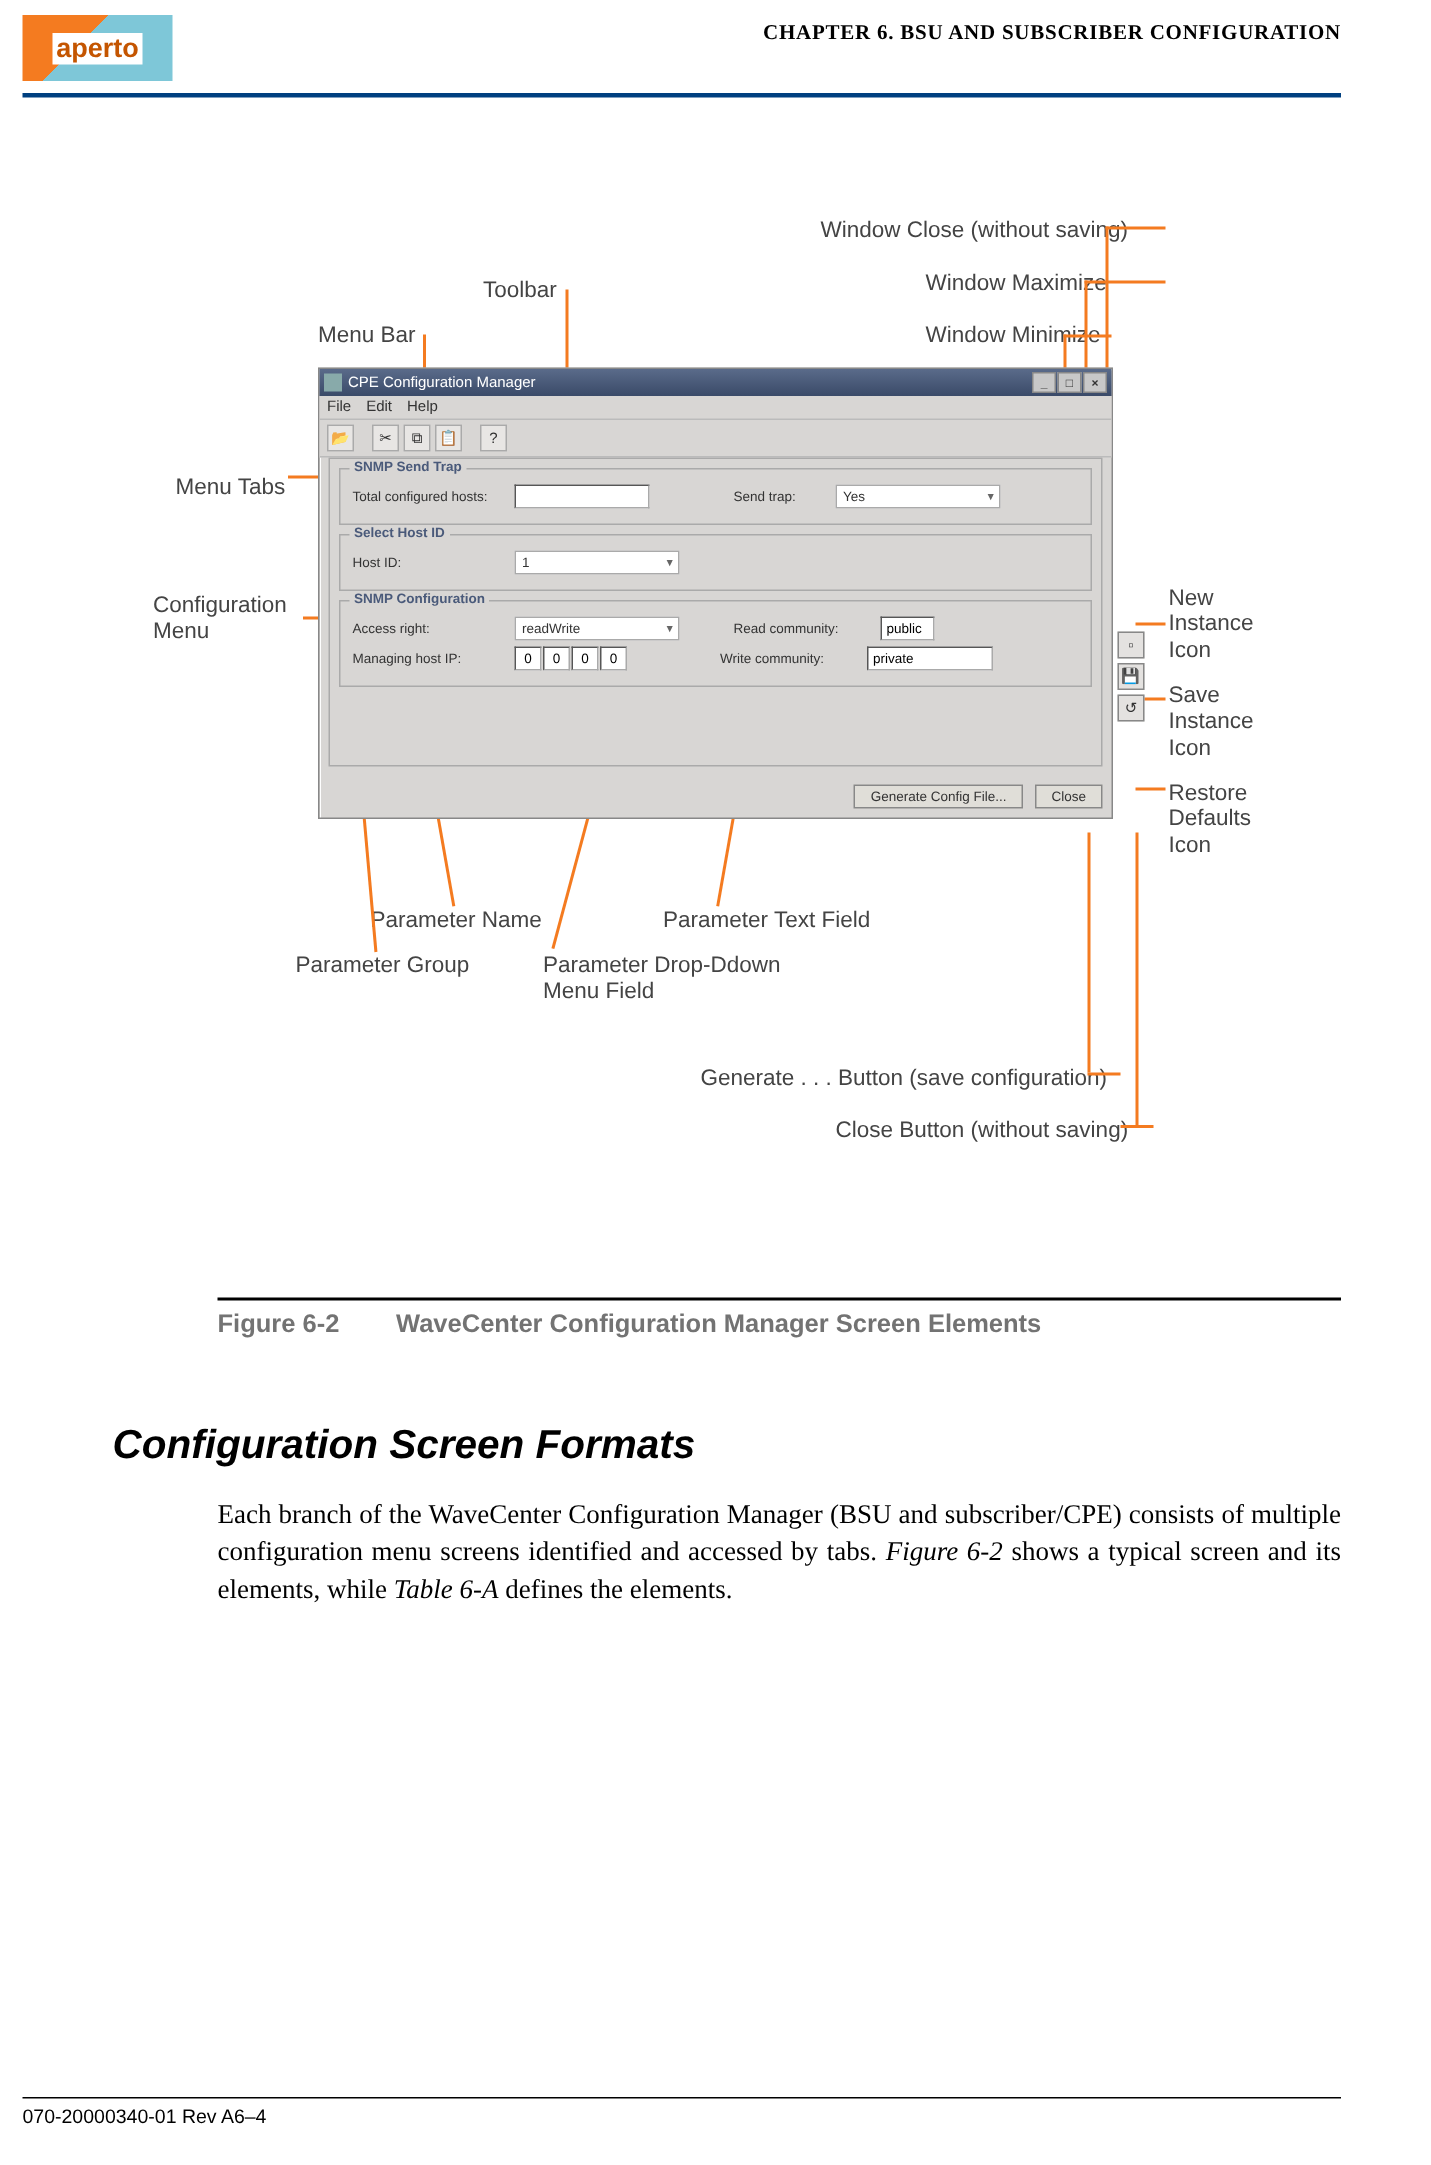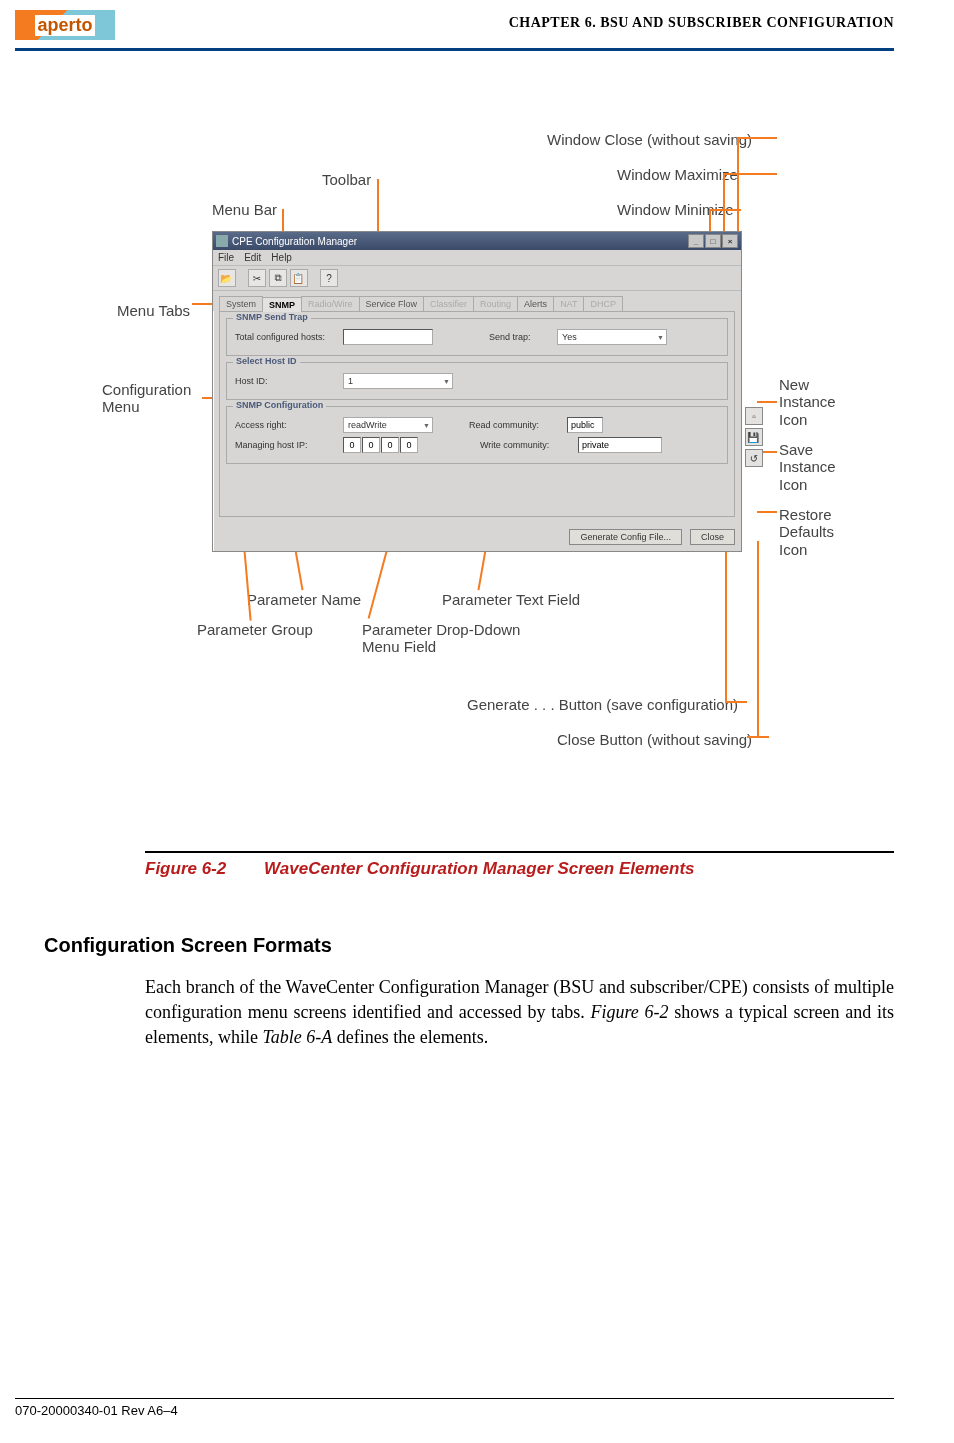--- a/index.html
+++ b/index.html
@@ -12,21 +12,21 @@
     color: #000;
   }
   .page-header {
     display: flex;
     justify-content: space-between;
     align-items: flex-start;
     padding: 10px 60px 0 15px;
   }
   .logo {
     width: 100px;
-    height: 30px;
+    height: 44px;
     background: linear-gradient(135deg, #f47b20 0%, #f47b20 40%, #7ec7d8 40%);
     display: flex;
     align-items: center;
     justify-content: center;
     font-family: Arial, sans-serif;
     font-weight: bold;
     font-size: 18px;
     color: #c45500;
     position: relative;
   }
@@ -160,30 +160,30 @@
   }
   
   .fig-caption-block {
     margin: 20px 60px 0 145px;
     border-top: 2px solid #000;
     padding-top: 6px;
   }
   .fig-caption {
     font-family: Arial, sans-serif;
     font-weight: bold;
-    font-style: italic;
     font-size: 17px;
-    color: #b91c1c;
+    color: #737373;
   }
   
   .section-heading {
     font-family: Arial, sans-serif;
     font-weight: bold;
-    font-size: 20px;
-    margin: 55px 60px 0 44px;
+    font-size: 27px;
+    margin: 55px 60px 0 75px;
+    font-style: italic;
   }
   .body-para {
     margin: 18px 60px 0 145px;
     font-size: 18px;
     line-height: 1.4;
     text-align: justify;
   }
   .body-para .fig-ref, .body-para .tbl-ref { font-style: italic; }
   
   .page-footer {
@@ -282,31 +282,20 @@
     <div class="toolbar">
       <div class="tb-btn">📂</div>
       <div style="width:6px"></div>
       <div class="tb-btn">✂</div>
       <div class="tb-btn">⧉</div>
       <div class="tb-btn">📋</div>
       <div style="width:6px"></div>
       <div class="tb-btn">?</div>
     </div>
 
-    <div class="tab-row">
-      <div class="tab">System</div>
-      <div class="tab active">SNMP</div>
-      <div class="tab disabled">Radio/Wire</div>
-      <div class="tab">Service Flow</div>
-      <div class="tab disabled">Classifier</div>
-      <div class="tab disabled">Routing</div>
-      <div class="tab">Alerts</div>
-      <div class="tab disabled">NAT</div>
-      <div class="tab disabled">DHCP</div>
-    </div>
 
     <div class="content-panel">
 
       <div class="group-box">
         <div class="group-box-title">SNMP Send Trap</div>
         <div class="field-row">
           <span class="field-label">Total configured hosts:</span>
           <input class="text-input" style="width: 90px;" value="">
           <span style="width:40px"></span>
           <span class="field-label" style="width:60px">Send trap:</span>
@@ -325,21 +314,21 @@
             <span>1</span>
               <span class="dd-arrow">▼</span>
           </div>
         </div>
       </div>
 
       <div class="group-box">
         <div class="group-box-title">SNMP Configuration</div>
         <div class="field-row">
           <span class="field-label">Access right:</span>
-          <div class="dropdown" style="width:90px">
+          <div class="dropdown" style="width:110px">
             <span>readWrite</span>
               <span class="dd-arrow">▼</span>
           </div>
           <span style="width:20px"></span>
           <span class="field-label" style="width:90px">Read community:</span>
           <input class="text-input" style="width: 36px;" value="public">
         </div>
         <div class="field-row">
           <span class="field-label">Managing host IP:</span>
           <div class="ip-box">

